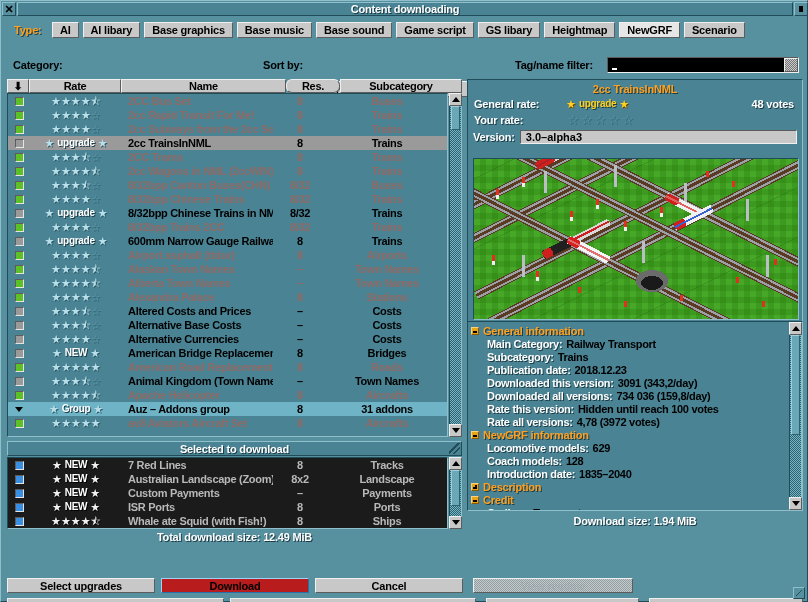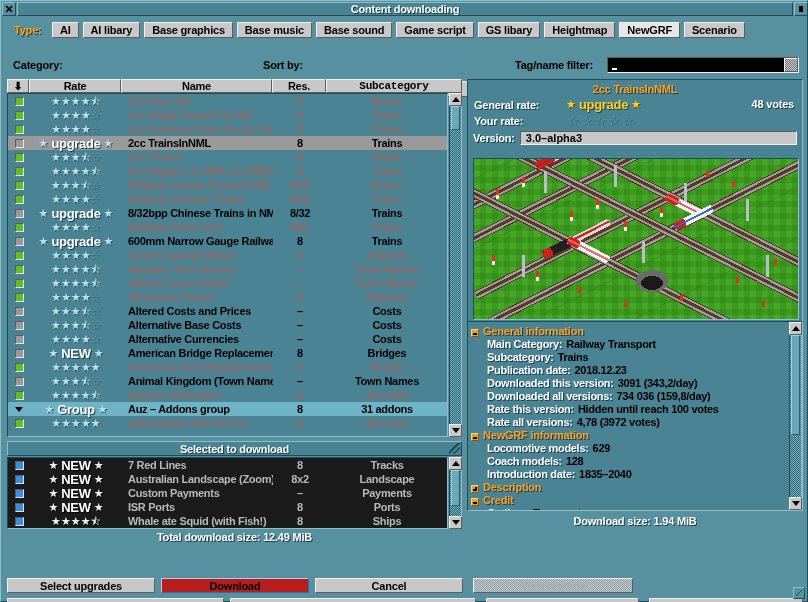--- a/index.html
+++ b/index.html
@@ -144,22 +144,22 @@
     background: #c8c8c8;
     border-top: 1px solid #f0f0f0; border-left: 1px solid #f0f0f0;
     border-right: 1px solid #5c5c5c; border-bottom: 1px solid #5c5c5c;
     font-weight: bold; font-size: 11px; color: #000;
     display: flex; align-items: center; justify-content: center;
     letter-spacing: -0.3px;
   }
   .h-chk { width: 22px; }
   .h-rate { width: 92px; }
   .h-name { flex: 1; }
-  .h-res { width: 54px; }
-  .h-sub { width: 136px; font-family: Liberation Mono, monospace; }
+  .h-res { width: 54px; border-radius: 6px; }
+  .h-sub { width: 122px; }
 
   .listbody {
     position: absolute; left: 0; top: 14px; right: 14px; bottom: 0;
     background: #4a8494;
     border-top: 1px solid #204b58; border-left: 1px solid #204b58;
     border-right: 1px solid #8fbfca; border-bottom: 1px solid #8fbfca;
     overflow: hidden;
   }
   .row { display: flex; height: 14px; align-items: center; }
   .row.sel { background: #9a9a9a; }
@@ -180,21 +180,21 @@
     border-top: 1px solid #5c5c5c; border-left: 1px solid #5c5c5c;
     border-right: 1px solid #e4e4e4; border-bottom: 1px solid #e4e4e4;
   }
   .cbox.green { background: #5cc026; }
   .cbox.blue  { background: #3b8fe0; }
 
   .stars { display: flex; align-items: center; gap: 0px; line-height: 1; }
   .st { font-size: 11px; color: #b9e0ea; text-shadow: 1px 1px 0 #2a5664; }
   .st.off { color: #5e9aaa; }
   .st.gold { color: #ffd020; text-shadow: 1px 1px 0 #6a4400; }
-  .badge { font-size: 13px; font-weight: bold; color: #fff;
+  .badge { font-size: 10px; font-weight: bold; color: #fff;
            text-shadow: 1px 1px 0 #1c3c46; padding: 0 3px; letter-spacing: -0.3px; }
   .badge.gold { color: #ffd020; }
   .tri { width: 0; height: 0; border-left: 4px solid transparent;
          border-right: 4px solid transparent; border-top: 5px solid #000; }
 
   
   .vsb {
     position: absolute; right: 0; top: 14px; width: 13px; bottom: 0;
     background: #4a8494;
   }
@@ -281,21 +281,21 @@
   }
 
   #infobox {
     position: absolute; left: 0; top: 242px; width: 336px; height: 190px;
     background: #4a8494;
     border-top: 1px solid #204b58; border-left: 1px solid #204b58;
     border-right: 1px solid #8fbfca; border-bottom: 1px solid #8fbfca;
     overflow: hidden;
   }
   .infoinner { position: absolute; left: 0; top: 0; right: 14px; bottom: 0; padding: 2px 0 0 3px; }
-  .inode { display: flex; align-items: flex-end; height: 13px; }
+  .inode { display: flex; align-items: center; height: 13px; }
   .plus {
     width: 8px; height: 8px; background: #e8a317; margin-right: 4px;
     border-top: 1px solid #ffd27a; border-left: 1px solid #ffd27a;
     border-right: 1px solid #8a5a00; border-bottom: 1px solid #8a5a00;
     position: relative; flex: none;
   }
   .plus::before { content:''; position:absolute; left:1px; right:1px; top:3px; height:2px; background:#000; }
   .plus.closed::after { content:''; position:absolute; top:1px; bottom:1px; left:3px; width:2px; background:#000; }
   .ileaf { height: 13px; padding-left: 16px; display: flex; align-items: center; }
   .ik { color: #fff; font-weight: bold; font-size: 11px; text-shadow: 1px 1px 0 #1c3c46;

